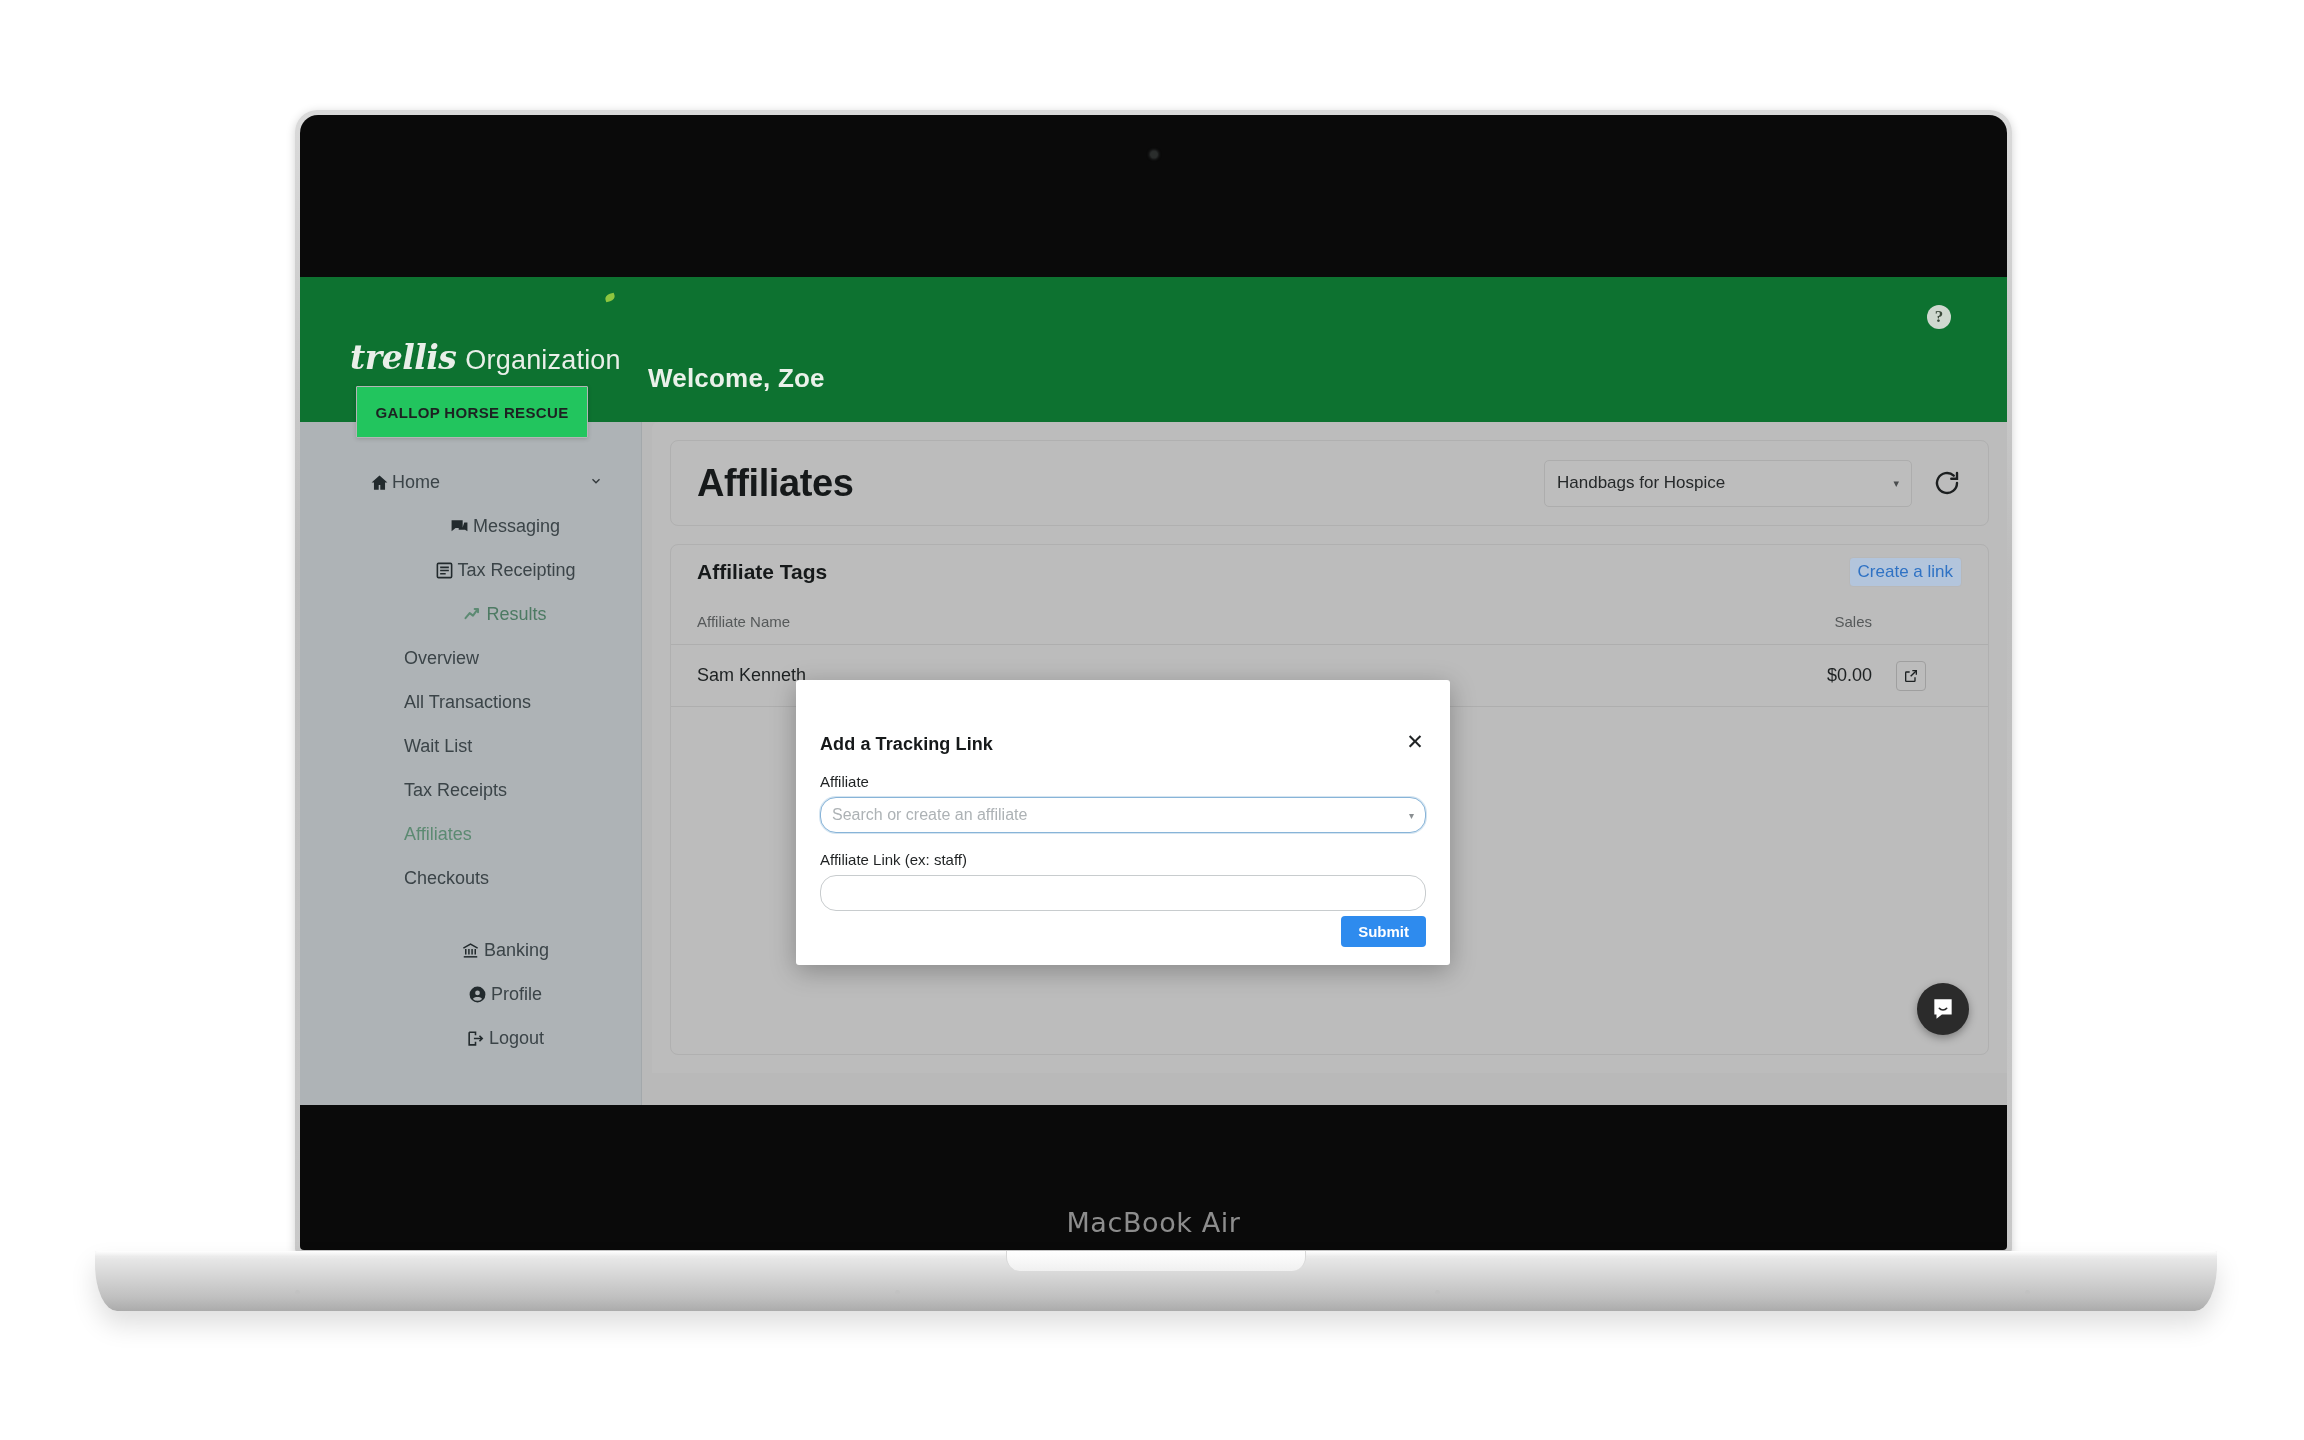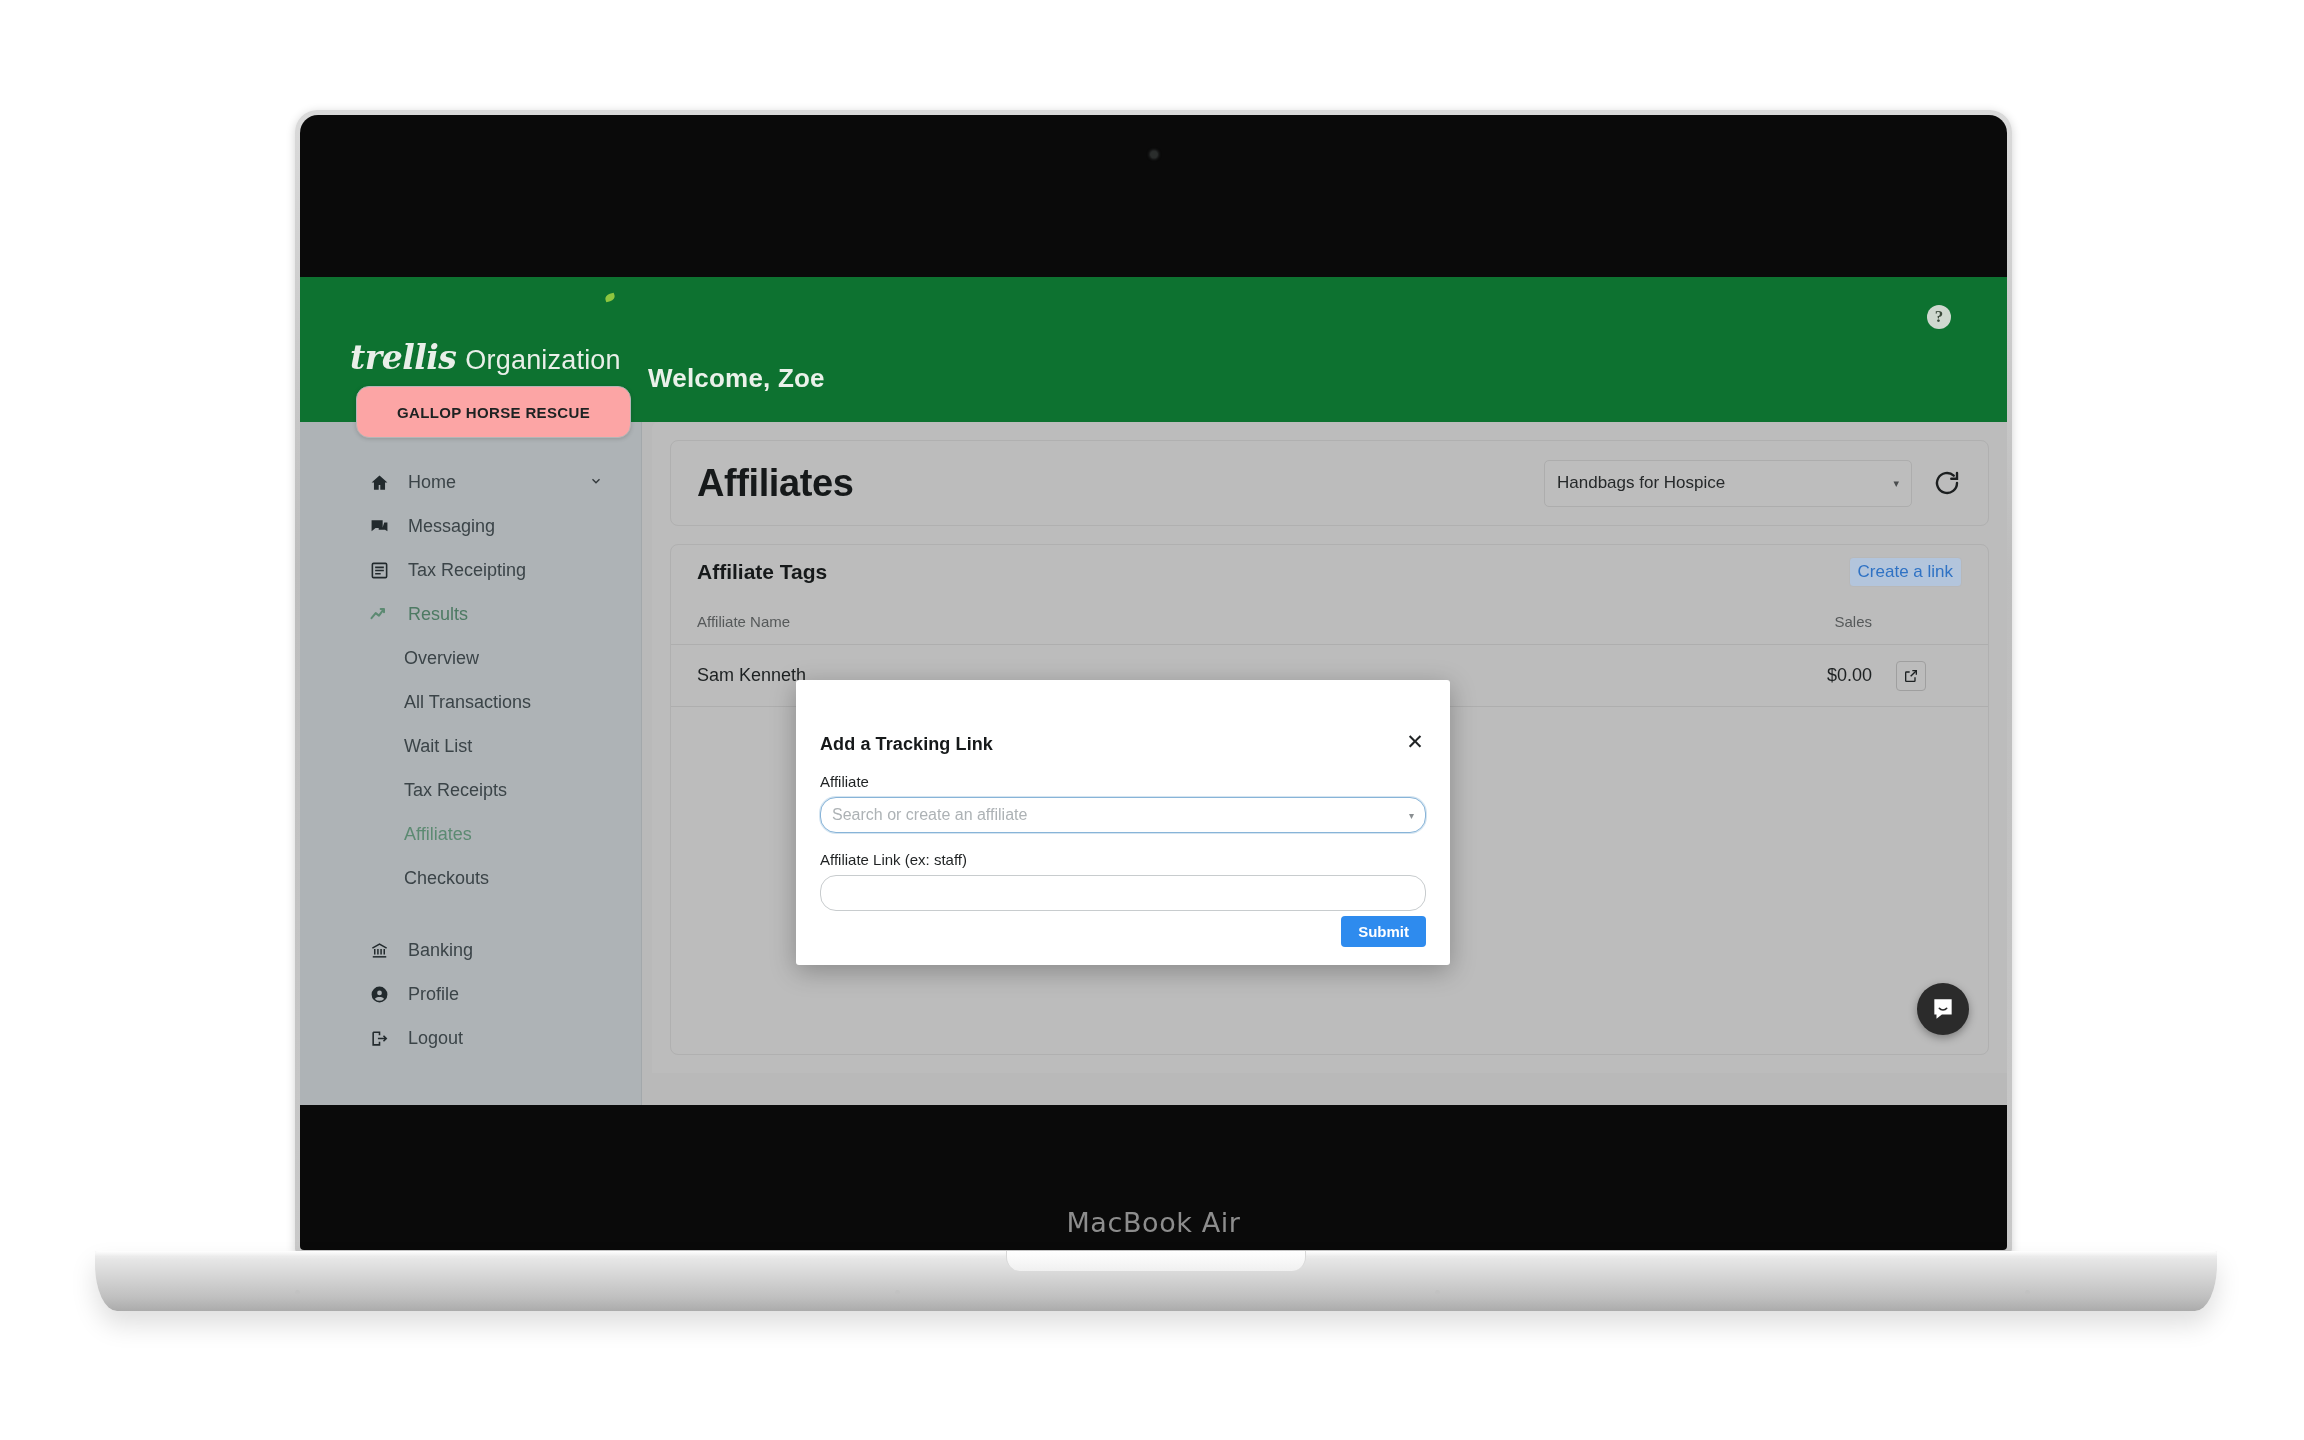--- a/index.html
+++ b/index.html
@@ -110,32 +110,32 @@
   }
 
   
   .sidebar {
     position:absolute; left:0; top:145px; bottom:0; width: 342px;
     background: #aeb3b6;
     border-right: 1px solid #a3a8ab;
   }
   .org-button {
     position:absolute; left: 56px; top: -36px;
-    width: 275px; height: 52px;
-    background:#fca5a5; border:1px solid #b4b6b6;
-    border-radius: 13px;
+    width: 232px; height: 52px;
+    background:#22c55e; border:1px solid #b4b6b6;
+    border-radius: 1px;
     display:flex; align-items:center; justify-content:center;
     font-size: 15px; font-weight:700; color:#1d2222; letter-spacing:.35px;
     box-shadow: 0 1px 4px rgba(0,0,0,.16);
   }
   .nav { position:absolute; left:0; right:0; top: 38px; }
   .nav-item {
     display:flex; align-items:center;
-    height: 44px; padding-left: 68px; gap: 18px;
-    font-size: 18px; color:#3b4448;
+    height: 44px; padding-left: 68px; gap: 2px;
+    font-size: 18px; color:#3b4448;justify-content:center;
   }
   .nav-item.active { color:#4d7a63; }
   .nav-item .ic { width:22px; height:22px; display:flex; align-items:center; justify-content:center; color:#222a2d; flex:0 0 22px; }
   .nav-item.active .ic { color:#5c8a72; }
   .nav-item .chev { margin-left:auto; margin-right: 38px; color:#33393c; font-size:15px; }
   .nav-sub {
     display:flex; align-items:center; height: 44px;
     padding-left: 104px; font-size: 18px; color:#3b4448;text-align:center;
   }
   .nav-sub.active { color:#5c8a72; }

